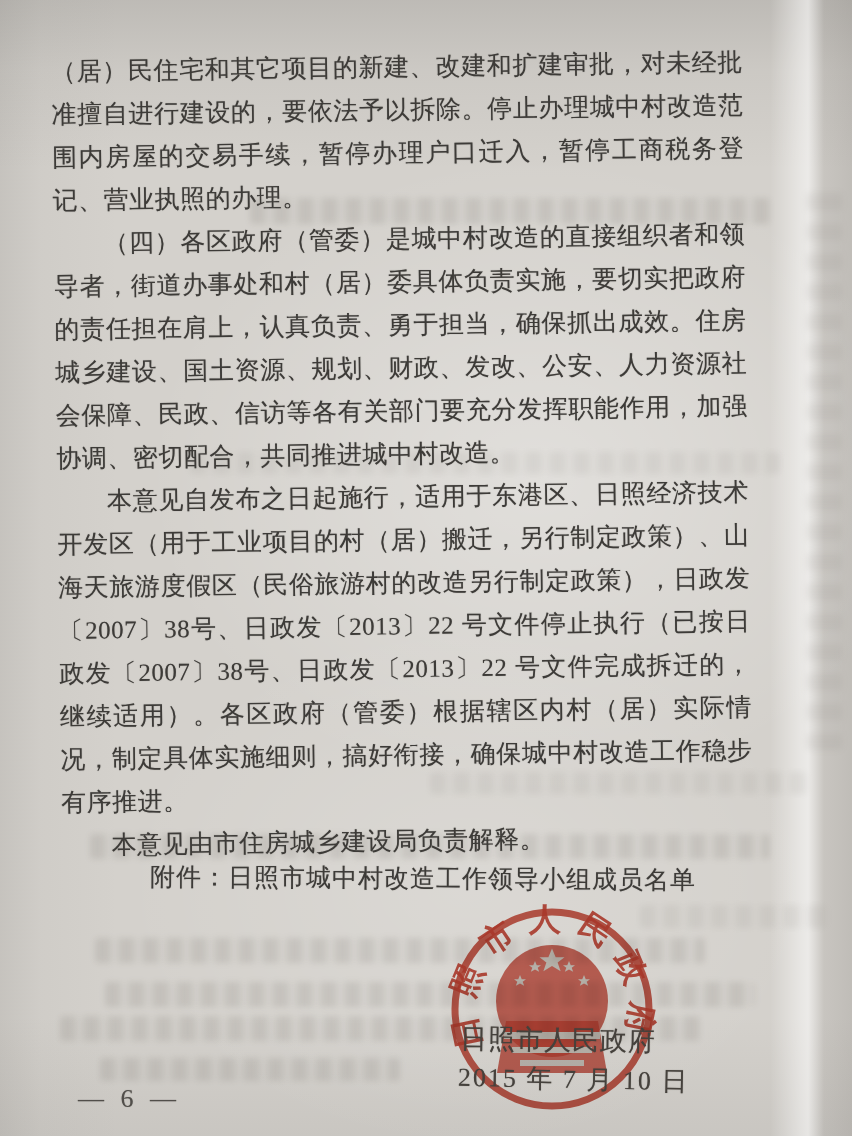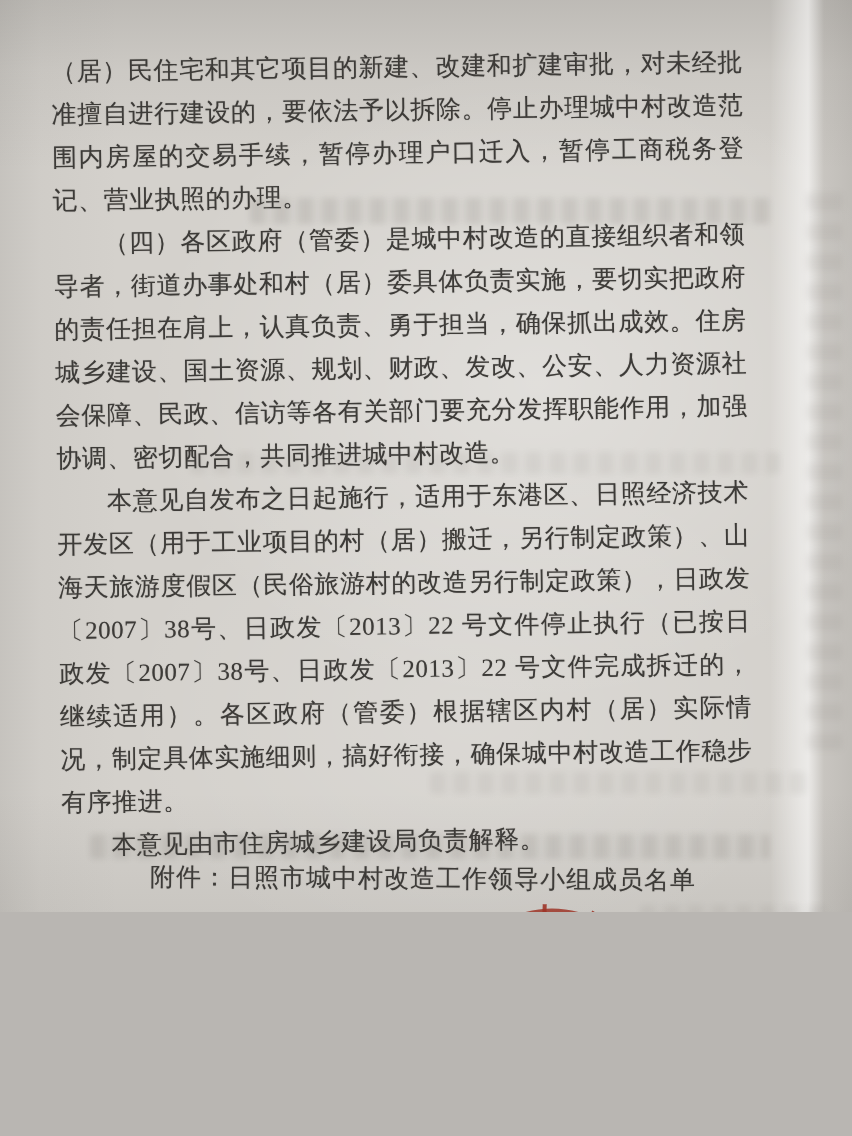--- a/index.html
+++ b/index.html
@@ -2,21 +2,21 @@
 <html><head>
 <meta charset="utf-8">
 <style>
   html,body{margin:0;padding:0;}
   body{
     width:852px;height:1136px;overflow:hidden;
     font-family:"Liberation Serif","DejaVu Serif",serif;
     background:#b9b6b2;
   }
   .page{
-    position:relative;width:852px;height:912px;overflow:hidden;
+    position:relative;width:852px;height:1136px;overflow:hidden;
     background-color:#d4d1cc;
     background-image:
       
       linear-gradient(90deg, rgba(0,0,0,0) 0px, rgba(0,0,0,0) 770px,
         rgba(255,255,255,0.45) 800px, rgba(255,255,255,0.55) 808px,
         rgba(92,88,84,0.10) 824px, rgba(92,88,84,0.17) 852px),
       
       radial-gradient(ellipse 560px 460px at 63% 42%, rgba(255,255,255,0.30), rgba(255,255,255,0) 70%),
       radial-gradient(ellipse 500px 380px at 55% 78%, rgba(255,255,255,0.16), rgba(255,255,255,0) 70%),
       

